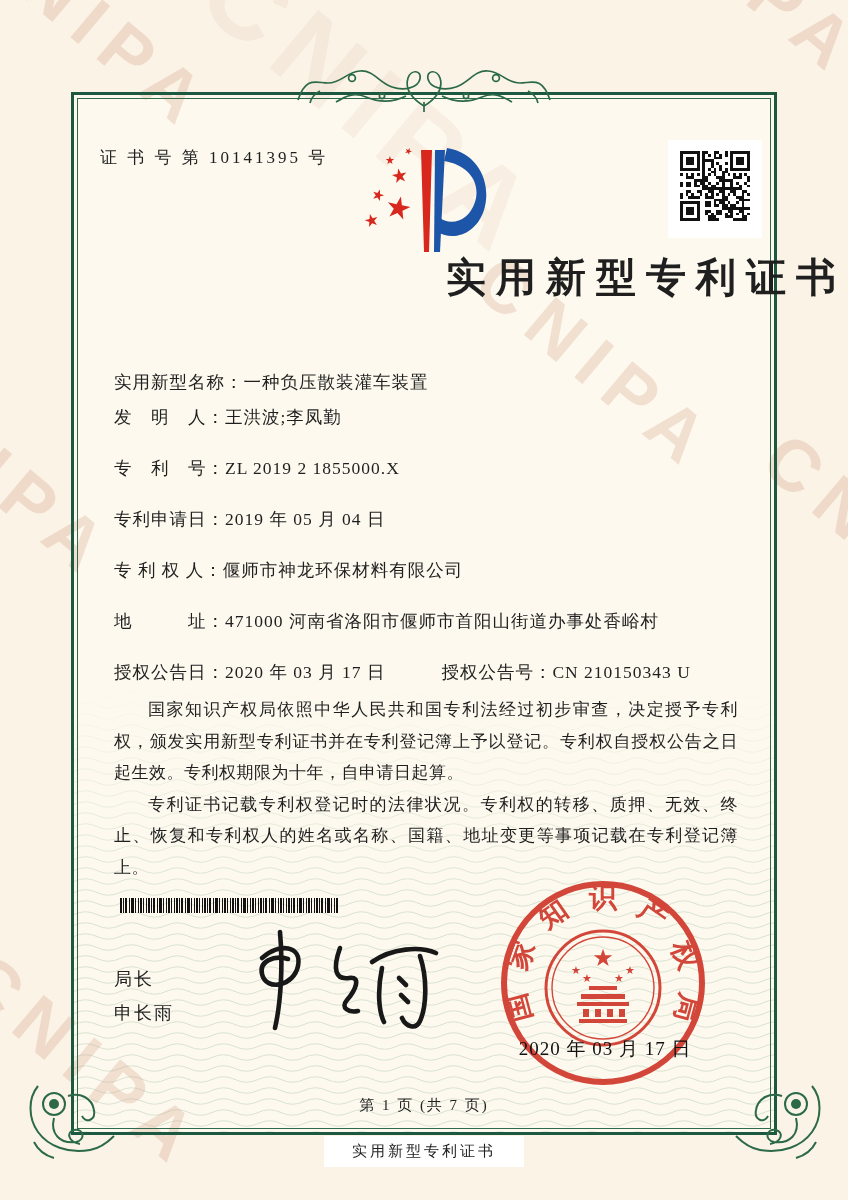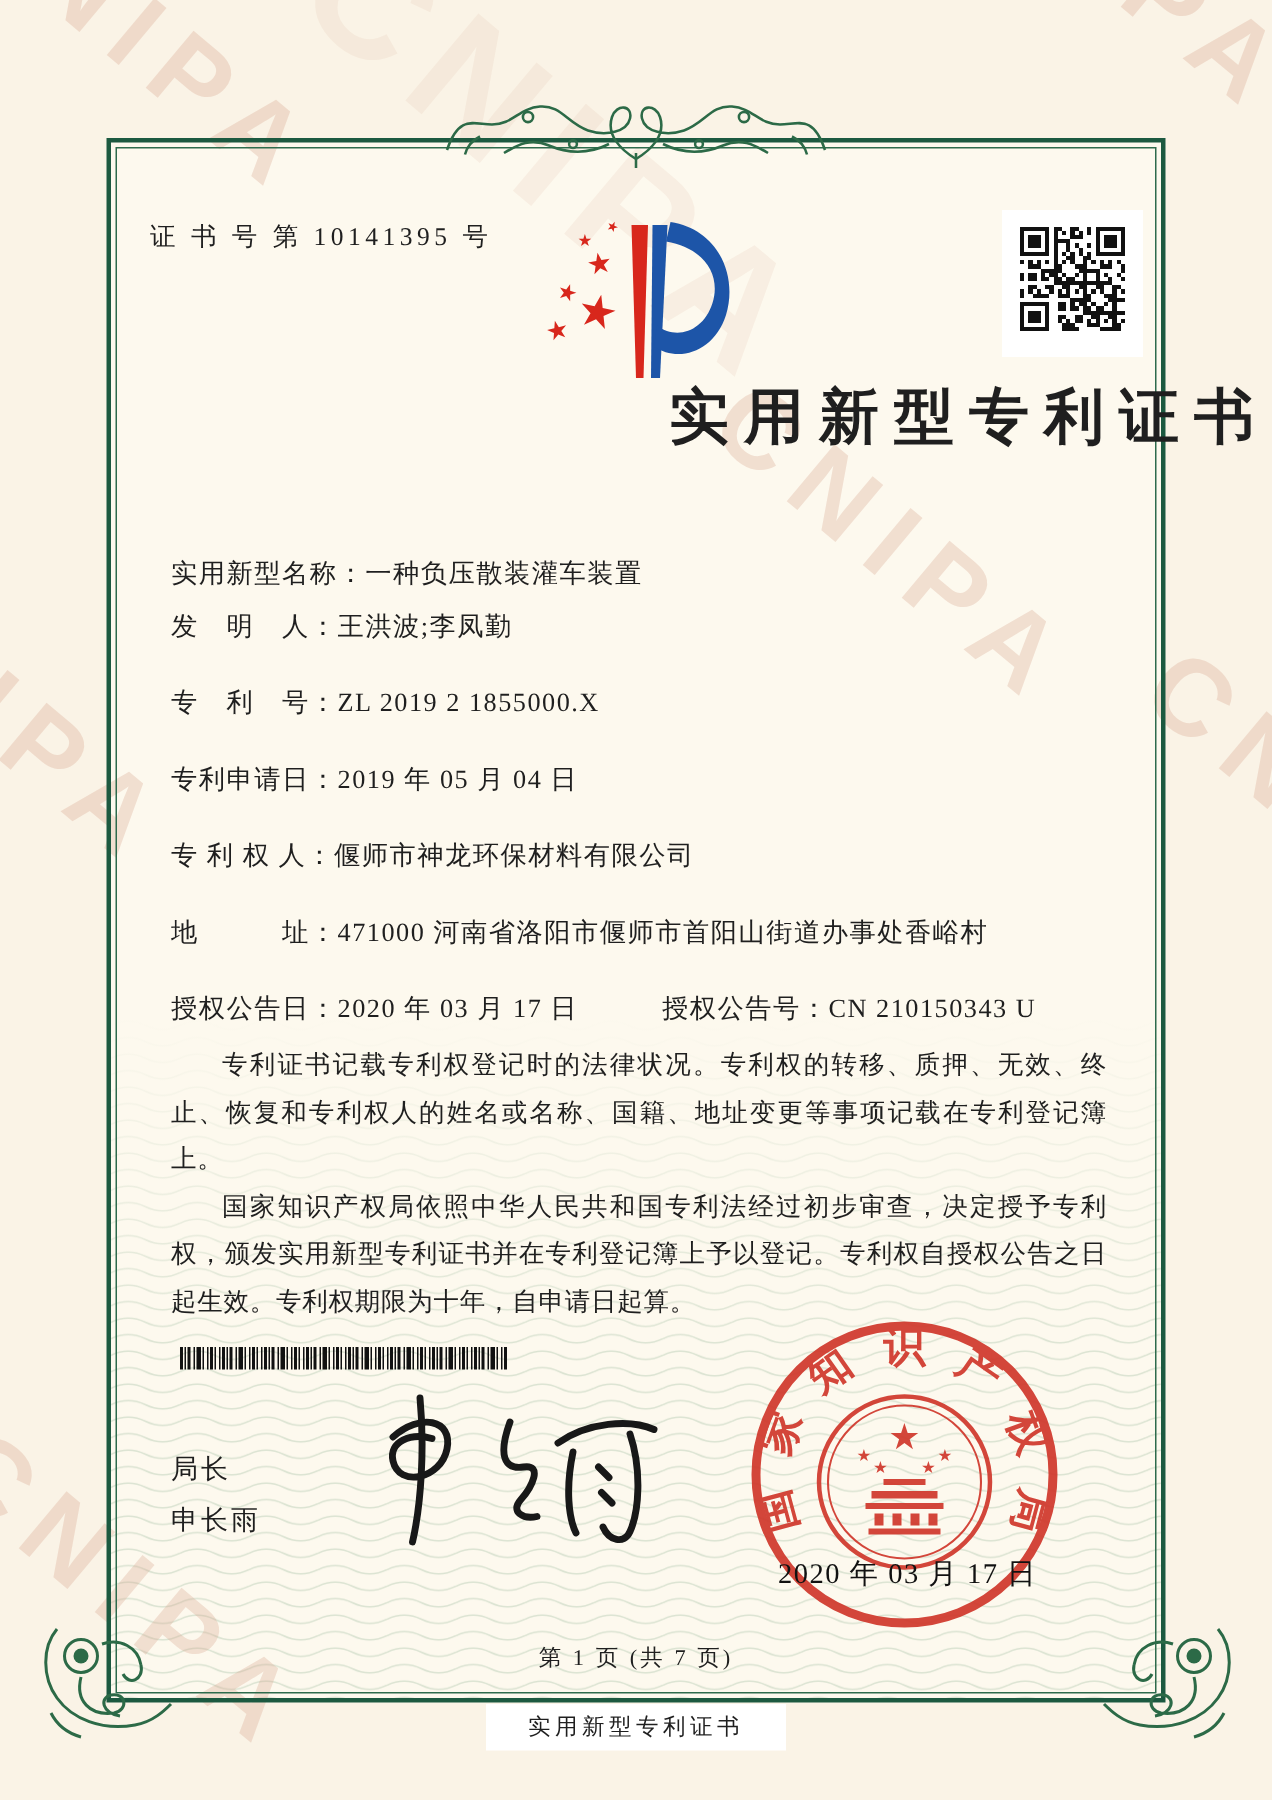--- a/index.html
+++ b/index.html
@@ -379,22 +379,22 @@
   <div class="frow" style="top:102px;"><span class="flabel">专　利　号：</span><span class="fvalue">ZL 2019 2 1855000.X</span></div>
   <div class="frow" style="top:153px;"><span class="flabel">专利申请日：</span><span class="fvalue">2019 年 05 月 04 日</span></div>
   <div class="frow" style="top:204px;"><span class="flabel">专 利 权 人：</span><span class="fvalue">偃师市神龙环保材料有限公司</span></div>
   <div class="frow" style="top:255px;"><span class="flabel">地　　　址：</span><span class="fvalue">471000 河南省洛阳市偃师市首阳山街道办事处香峪村</span></div>
   <div class="frow" style="top:306px;">
     <span class="flabel">授权公告日：</span><span class="fvalue">2020 年 03 月 17 日</span><span class="grant-gap"></span><span class="flabel">授权公告号：</span><span class="fvalue">CN 210150343 U</span>
   </div>
 </div>
 
 <div class="abs paras">
+  <p>国家知识产权局依照中华人民共和国专利法经过初步审查，决定授予专利权，颁发实用新型专利证书并在专利登记簿上予以登记。专利权自授权公告之日起生效。专利权期限为十年，自申请日起算。</p>
   <p>专利证书记载专利权登记时的法律状况。专利权的转移、质押、无效、终止、恢复和专利权人的姓名或名称、国籍、地址变更等事项记载在专利登记簿上。</p>
-  <p>国家知识产权局依照中华人民共和国专利法经过初步审查，决定授予专利权，颁发实用新型专利证书并在专利登记簿上予以登记。专利权自授权公告之日起生效。专利权期限为十年，自申请日起算。</p>
 </div>
 
 <div class="abs barcode" id="barcode"><i style="width:2px;background:#111"></i><i style="width:1px"></i><i style="width:1px;background:#111"></i><i style="width:1px"></i><i style="width:2px;background:#111"></i><i style="width:2px"></i><i style="width:1px;background:#111"></i><i style="width:1px"></i><i style="width:3px;background:#111"></i><i style="width:1px"></i><i style="width:1px;background:#111"></i><i style="width:2px"></i><i style="width:1px;background:#111"></i><i style="width:1px"></i><i style="width:2px;background:#111"></i><i style="width:1px"></i><i style="width:1px;background:#111"></i><i style="width:2px"></i><i style="width:1px;background:#111"></i><i style="width:1px"></i><i style="width:2px;background:#111"></i><i style="width:1px"></i><i style="width:1px;background:#111"></i><i style="width:1px"></i><i style="width:2px;background:#111"></i><i style="width:2px"></i><i style="width:1px;background:#111"></i><i style="width:1px"></i><i style="width:3px;background:#111"></i><i style="width:1px"></i><i style="width:1px;background:#111"></i><i style="width:2px"></i><i style="width:1px;background:#111"></i><i style="width:1px"></i><i style="width:2px;background:#111"></i><i style="width:1px"></i><i style="width:1px;background:#111"></i><i style="width:2px"></i><i style="width:1px;background:#111"></i><i style="width:1px"></i><i style="width:2px;background:#111"></i><i style="width:1px"></i><i style="width:1px;background:#111"></i><i style="width:1px"></i><i style="width:2px;background:#111"></i><i style="width:2px"></i><i style="width:1px;background:#111"></i><i style="width:1px"></i><i style="width:3px;background:#111"></i><i style="width:1px"></i><i style="width:1px;background:#111"></i><i style="width:2px"></i><i style="width:1px;background:#111"></i><i style="width:1px"></i><i style="width:2px;background:#111"></i><i style="width:1px"></i><i style="width:1px;background:#111"></i><i style="width:2px"></i><i style="width:1px;background:#111"></i><i style="width:1px"></i><i style="width:2px;background:#111"></i><i style="width:1px"></i><i style="width:1px;background:#111"></i><i style="width:1px"></i><i style="width:2px;background:#111"></i><i style="width:2px"></i><i style="width:1px;background:#111"></i><i style="width:1px"></i><i style="width:3px;background:#111"></i><i style="width:1px"></i><i style="width:1px;background:#111"></i><i style="width:2px"></i><i style="width:1px;background:#111"></i><i style="width:1px"></i><i style="width:2px;background:#111"></i><i style="width:1px"></i><i style="width:1px;background:#111"></i><i style="width:2px"></i><i style="width:1px;background:#111"></i><i style="width:1px"></i><i style="width:2px;background:#111"></i><i style="width:1px"></i><i style="width:1px;background:#111"></i><i style="width:1px"></i><i style="width:2px;background:#111"></i><i style="width:2px"></i><i style="width:1px;background:#111"></i><i style="width:1px"></i><i style="width:3px;background:#111"></i><i style="width:1px"></i><i style="width:1px;background:#111"></i><i style="width:2px"></i><i style="width:1px;background:#111"></i><i style="width:1px"></i><i style="width:2px;background:#111"></i><i style="width:1px"></i><i style="width:1px;background:#111"></i><i style="width:2px"></i><i style="width:1px;background:#111"></i><i style="width:1px"></i><i style="width:2px;background:#111"></i><i style="width:1px"></i><i style="width:1px;background:#111"></i><i style="width:1px"></i><i style="width:2px;background:#111"></i><i style="width:2px"></i><i style="width:1px;background:#111"></i><i style="width:1px"></i><i style="width:3px;background:#111"></i><i style="width:1px"></i><i style="width:1px;background:#111"></i><i style="width:2px"></i><i style="width:1px;background:#111"></i><i style="width:1px"></i><i style="width:2px;background:#111"></i><i style="width:1px"></i><i style="width:1px;background:#111"></i><i style="width:2px"></i><i style="width:1px;background:#111"></i><i style="width:1px"></i><i style="width:2px;background:#111"></i><i style="width:1px"></i><i style="width:1px;background:#111"></i><i style="width:1px"></i><i style="width:2px;background:#111"></i><i style="width:2px"></i><i style="width:1px;background:#111"></i><i style="width:1px"></i><i style="width:3px;background:#111"></i><i style="width:1px"></i><i style="width:1px;background:#111"></i><i style="width:2px"></i><i style="width:1px;background:#111"></i><i style="width:1px"></i><i style="width:2px;background:#111"></i><i style="width:1px"></i><i style="width:1px;background:#111"></i><i style="width:2px"></i><i style="width:1px;background:#111"></i><i style="width:1px"></i><i style="width:2px;background:#111"></i><i style="width:1px"></i><i style="width:1px;background:#111"></i><i style="width:1px"></i><i style="width:2px;background:#111"></i><i style="width:2px"></i><i style="width:1px;background:#111"></i><i style="width:1px"></i><i style="width:3px;background:#111"></i><i style="width:1px"></i><i style="width:1px;background:#111"></i><i style="width:2px"></i><i style="width:1px;background:#111"></i><i style="width:1px"></i><i style="width:2px;background:#111"></i><i style="width:1px"></i></div>
 
 <div class="abs signer">
   <div>局长</div>
   <div>申长雨</div>
 </div>
 
 <svg class="abs sig" width="232" height="108" viewBox="0 0 232 108">

